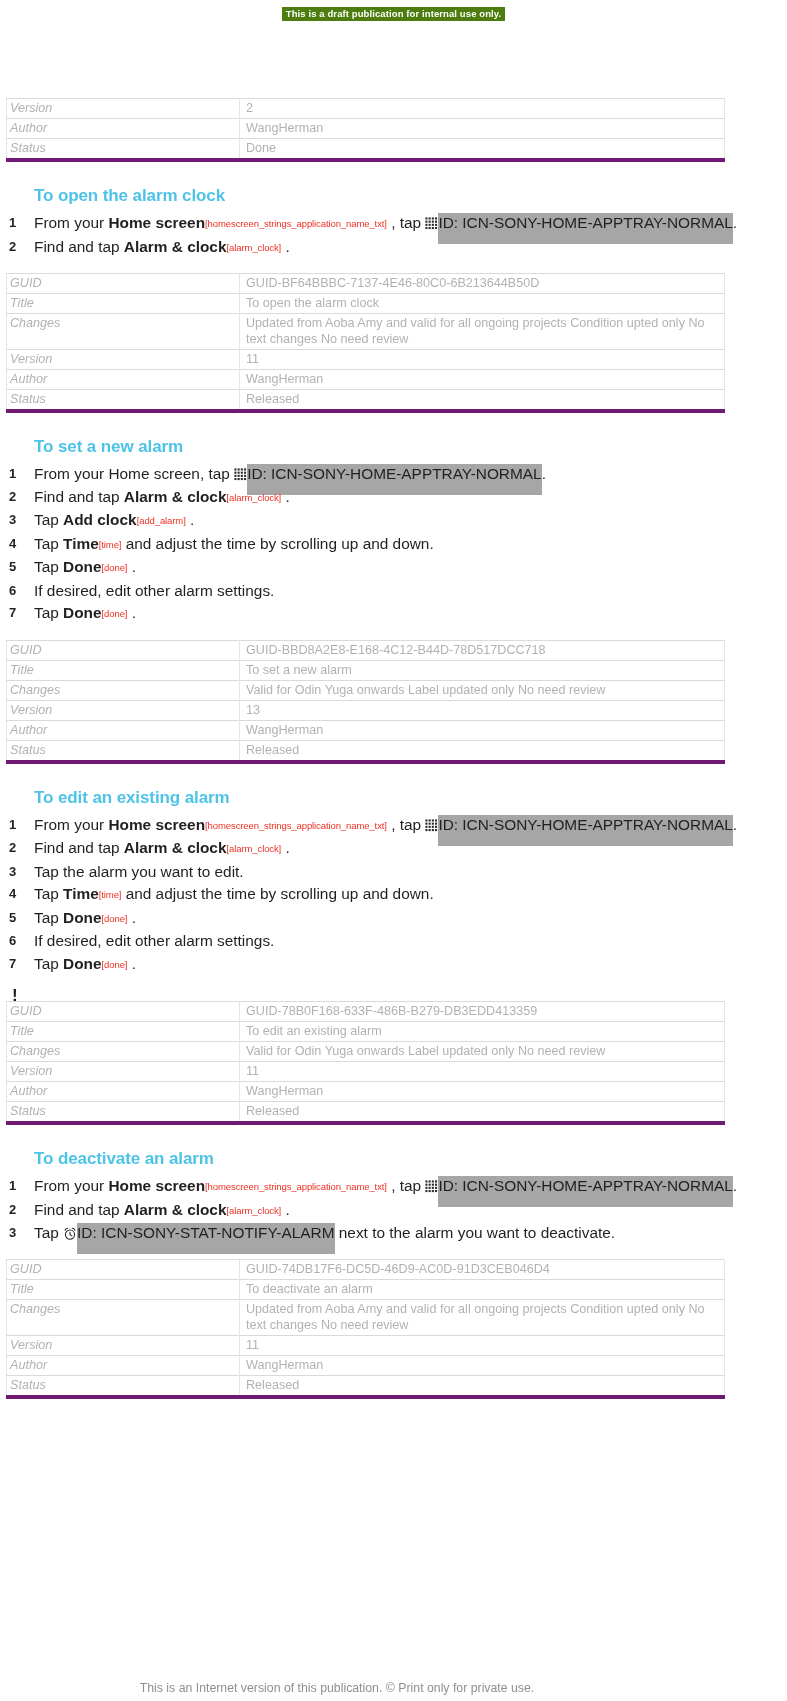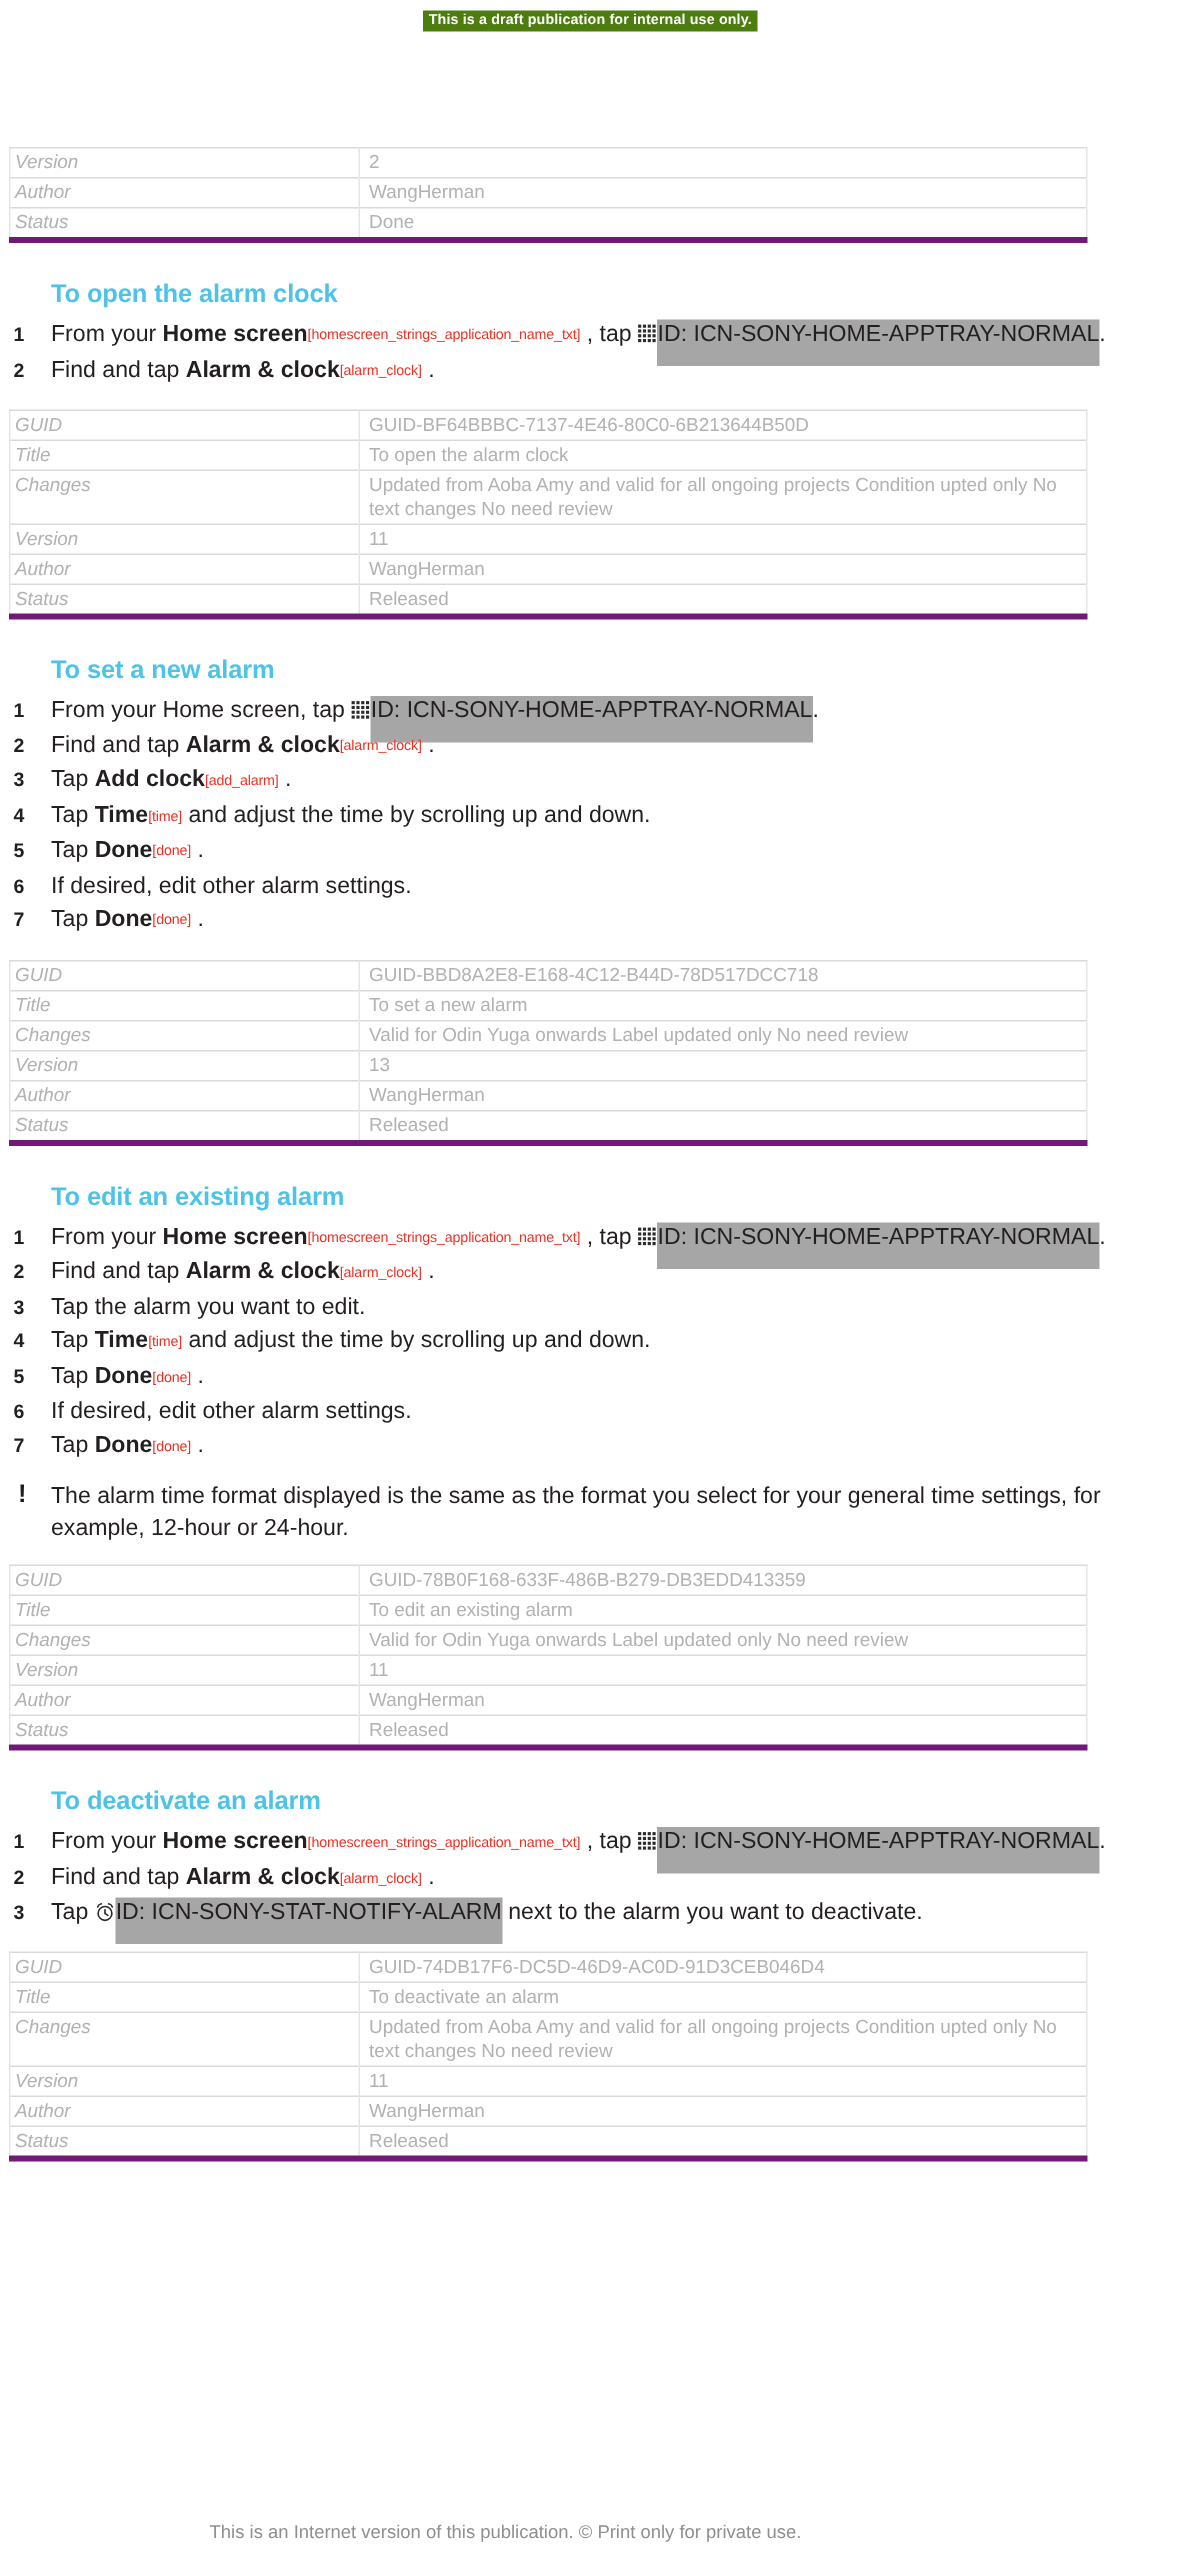--- a/index.html
+++ b/index.html
@@ -336,21 +336,21 @@
               <rect x="6.800000000000001" y="10.000000000000002" width="2.1" height="2.1" fill="#2b2b2b"></rect>
               <rect x="10.000000000000002" y="10.000000000000002" width="2.1" height="2.1" fill="#2b2b2b"></rect>
             </svg></span><span class="hl">ID: ICN-SONY-HOME-APPTRAY-NORMAL</span><span>.</span></li>
         <li><span class="num">2</span><span>Find and tap </span><b class="ui">Alarm &amp; clock</b><span class="tok">[alarm_clock]</span><span> .</span></li>
         <li><span class="num">3</span><span>Tap the alarm you want to edit.</span></li>
         <li><span class="num">4</span><span>Tap </span><b class="ui">Time</b><span class="tok">[time]</span><span> and adjust the time by scrolling up and down.</span></li>
         <li><span class="num">5</span><span>Tap </span><b class="ui">Done</b><span class="tok">[done]</span><span> .</span></li>
         <li><span class="num">6</span><span>If desired, edit other alarm settings.</span></li>
         <li><span class="num">7</span><span>Tap </span><b class="ui">Done</b><span class="tok">[done]</span><span> .</span></li>
       </ol>
-      <div class="note"><span class="bang">!</span><span>The alarm time format displayed is the same as the format you select for your general time settings, for example, 12-hour or 24-hour.</span></div>
+      <div class="note"><span class="bang">!</span></div>
       <div class="spacer-sm"></div>
       <table class="meta">
         <tbody>
           <tr>
             <td class="k">GUID</td>
             <td class="v">GUID-78B0F168-633F-486B-B279-DB3EDD413359</td>
           </tr>
           <tr>
             <td class="k">Title</td>
             <td class="v">To edit an existing alarm</td>

